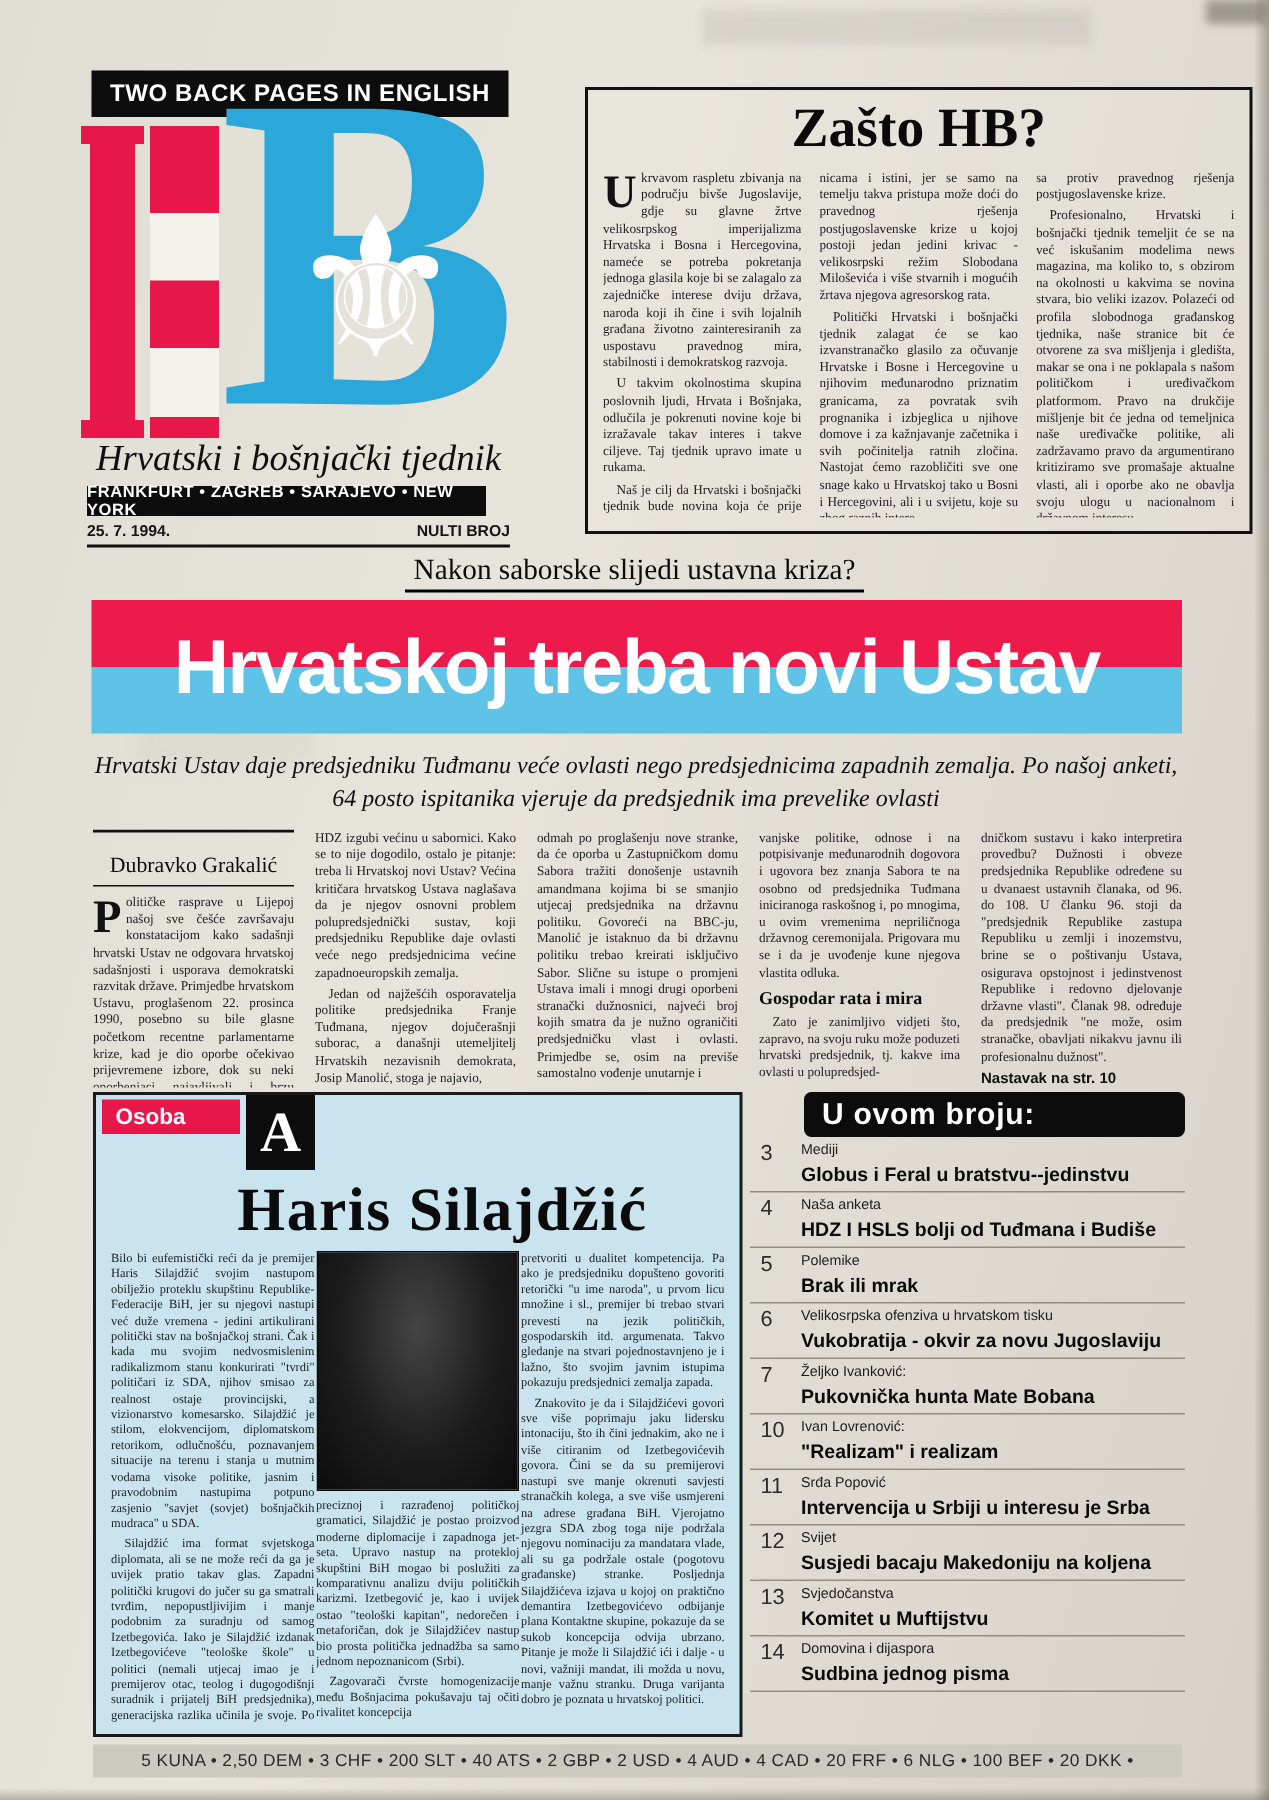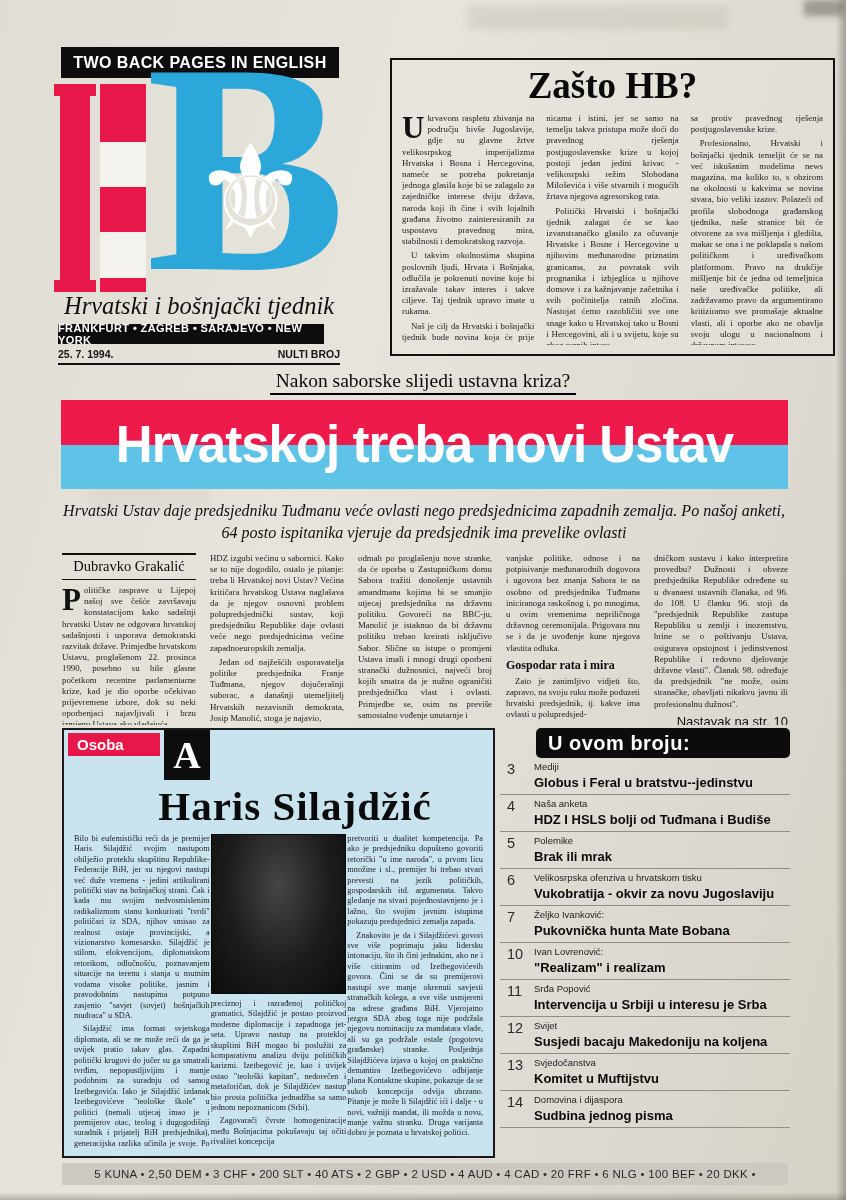--- a/index.html
+++ b/index.html
@@ -61,23 +61,23 @@
   .big-banner{position:absolute;left:61px;top:400px;width:727px;height:89px;}
   .bb-red{position:absolute;left:0;top:0;width:100%;height:45px;background:#ee1a4b;}
   .bb-blue{position:absolute;left:0;top:45px;width:100%;height:44px;background:#5fc2e7;}
   .bb-text{position:absolute;inset:0;display:flex;align-items:center;justify-content:center;
     font-family:"Liberation Sans",sans-serif;font-weight:bold;font-size:51px;letter-spacing:-1px;
     color:#fff;white-space:nowrap;}
   .deck{position:absolute;left:62px;top:500px;width:724px;height:48px;text-align:center;
     font-style:italic;font-size:16px;line-height:22px;color:#101010;}
   .main-article{position:absolute;left:62px;top:553px;width:726px;height:172px;display:flex;gap:14px;overflow:hidden;}
   .author-box{border-top:2px solid #111;border-bottom:1.5px solid #111;text-align:center;
-    font-size:14.5px;padding:3px 0 4px;margin-bottom:5px;color:#0d0d0d;}
+    font-size:14.5px;padding:14px 0 4px;margin-bottom:5px;color:#0d0d0d;}
   .subhead{font-weight:bold;font-size:12px;margin:4px 0 3px;color:#0c0c0c;}
-  .continuation{text-align:right;font-weight:normal;font-size:13px;margin-top:4px;
+  .continuation{text-align:left;font-weight:bold;font-size:10px;margin-top:4px;
     font-family:"Liberation Sans",sans-serif;color:#111;}
 
   
   .osoba{position:absolute;left:62px;top:728px;width:433px;height:430px;border:2px solid #1a1a1a;
     box-sizing:border-box;background:#c9e3ef;overflow:hidden;}
   .osoba-tab{position:absolute;left:4px;top:3px;width:92px;height:23px;background:#e8174a;color:#fff;
     font-family:"Liberation Sans",sans-serif;font-weight:bold;font-size:15px;
     display:flex;align-items:center;padding-left:9px;box-sizing:border-box;}
   .osoba-a{position:absolute;left:100px;top:0;width:46px;height:50px;background:#0d0d0d;color:#fff;
     display:flex;align-items:center;justify-content:center;font-weight:bold;font-size:38px;}

